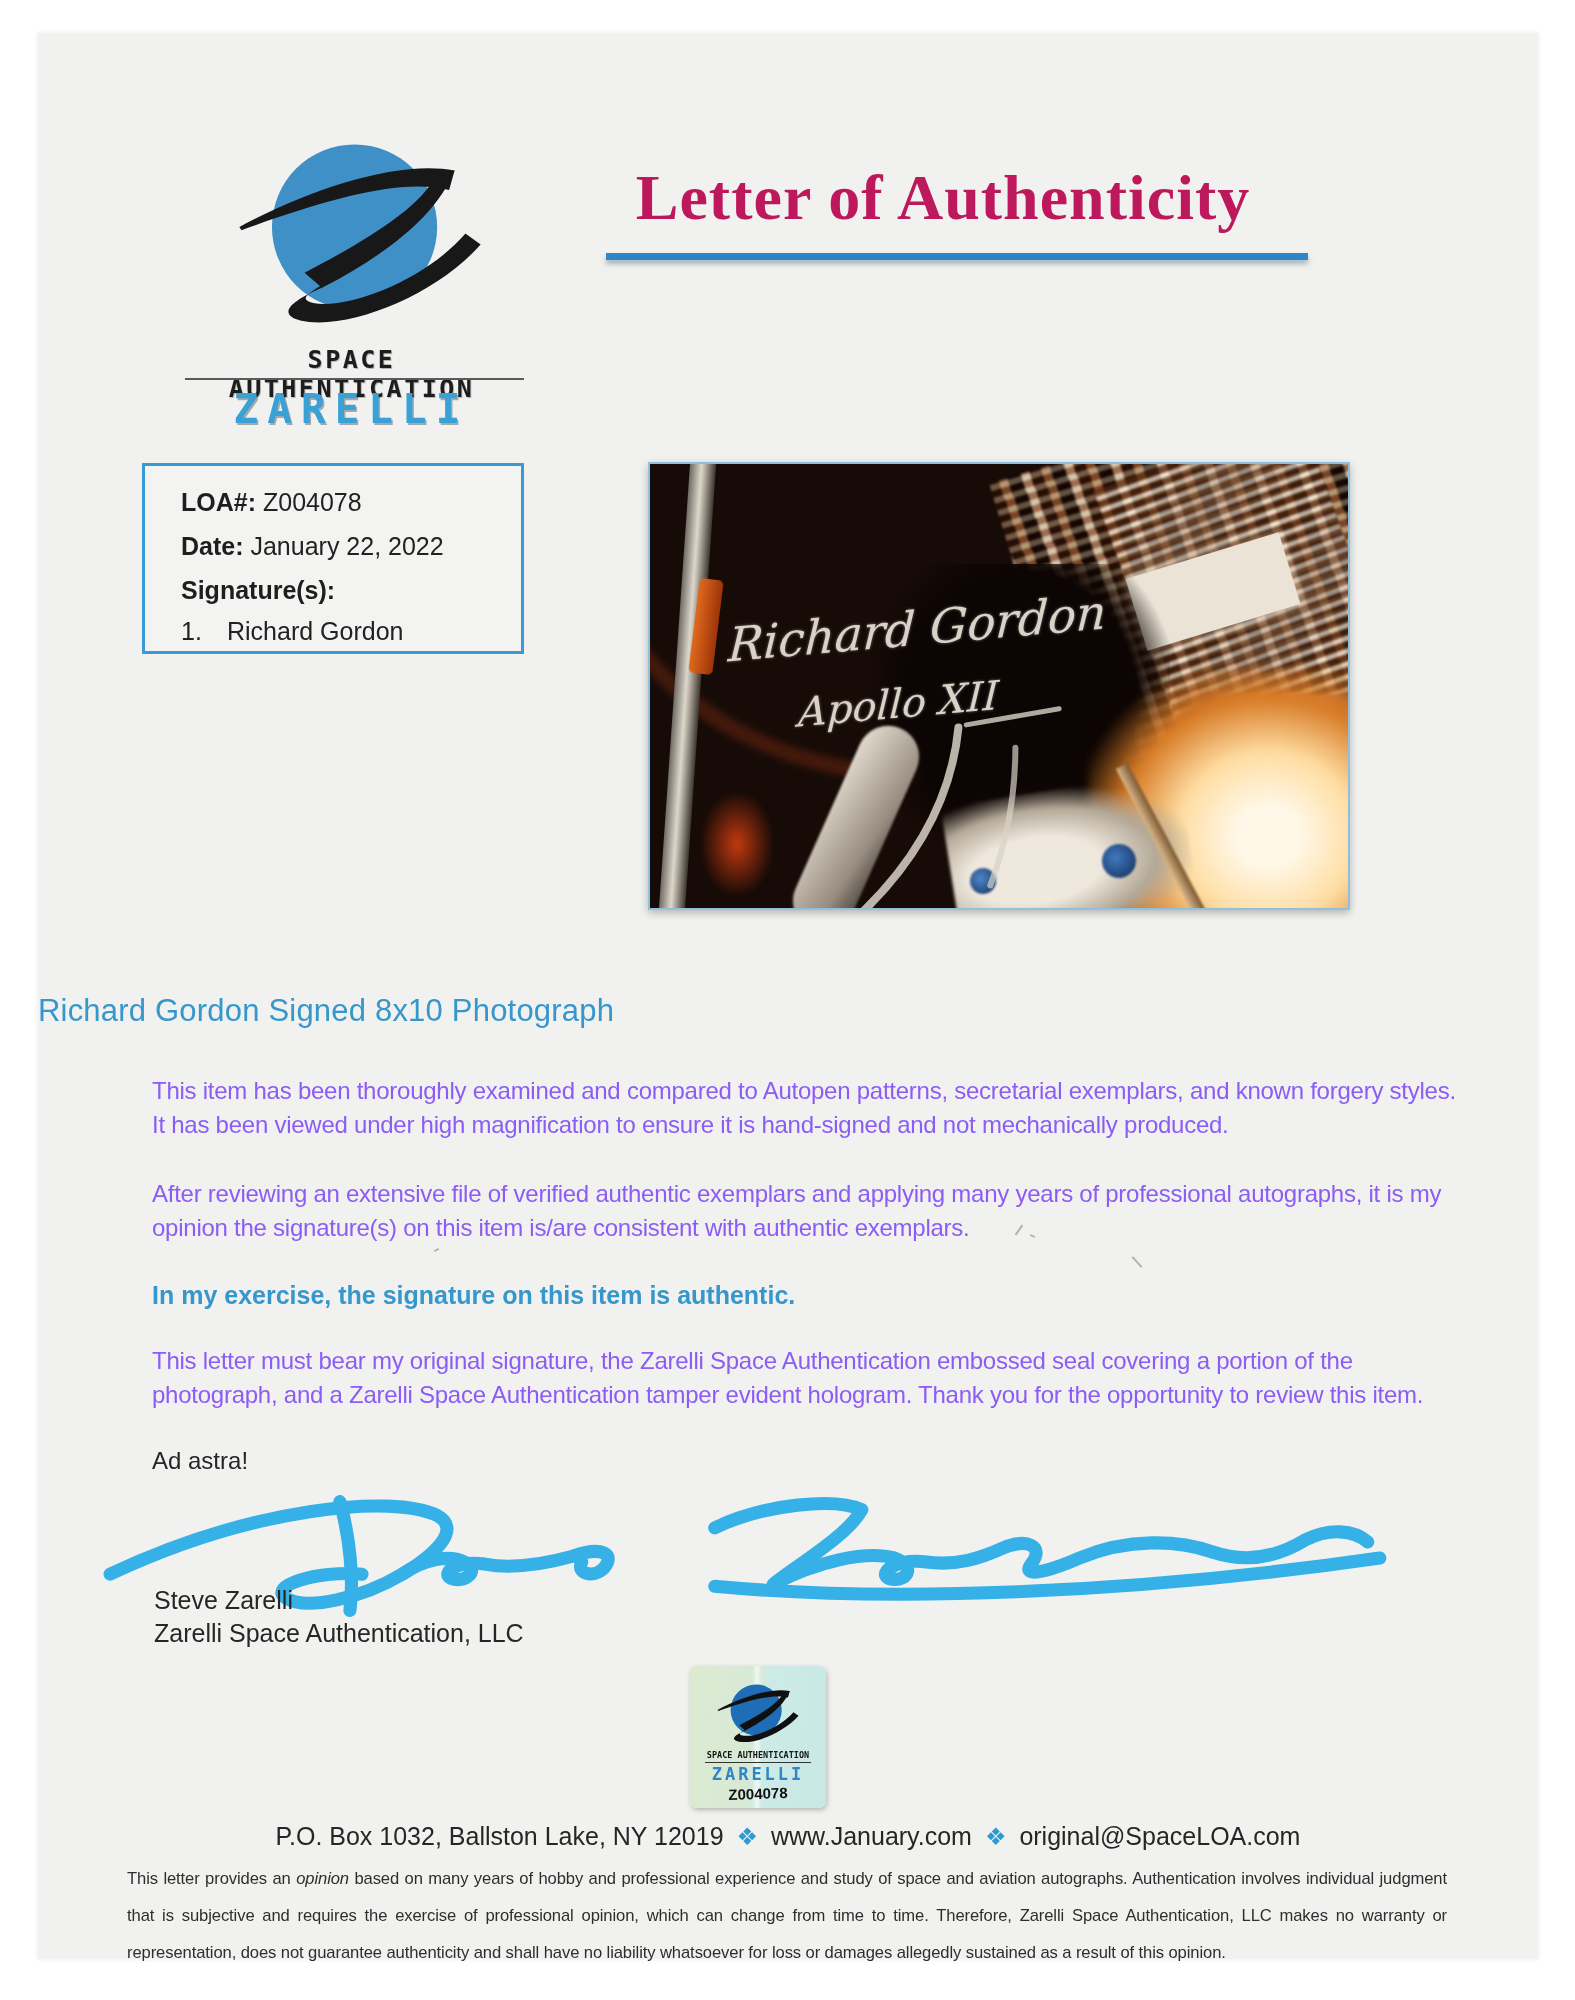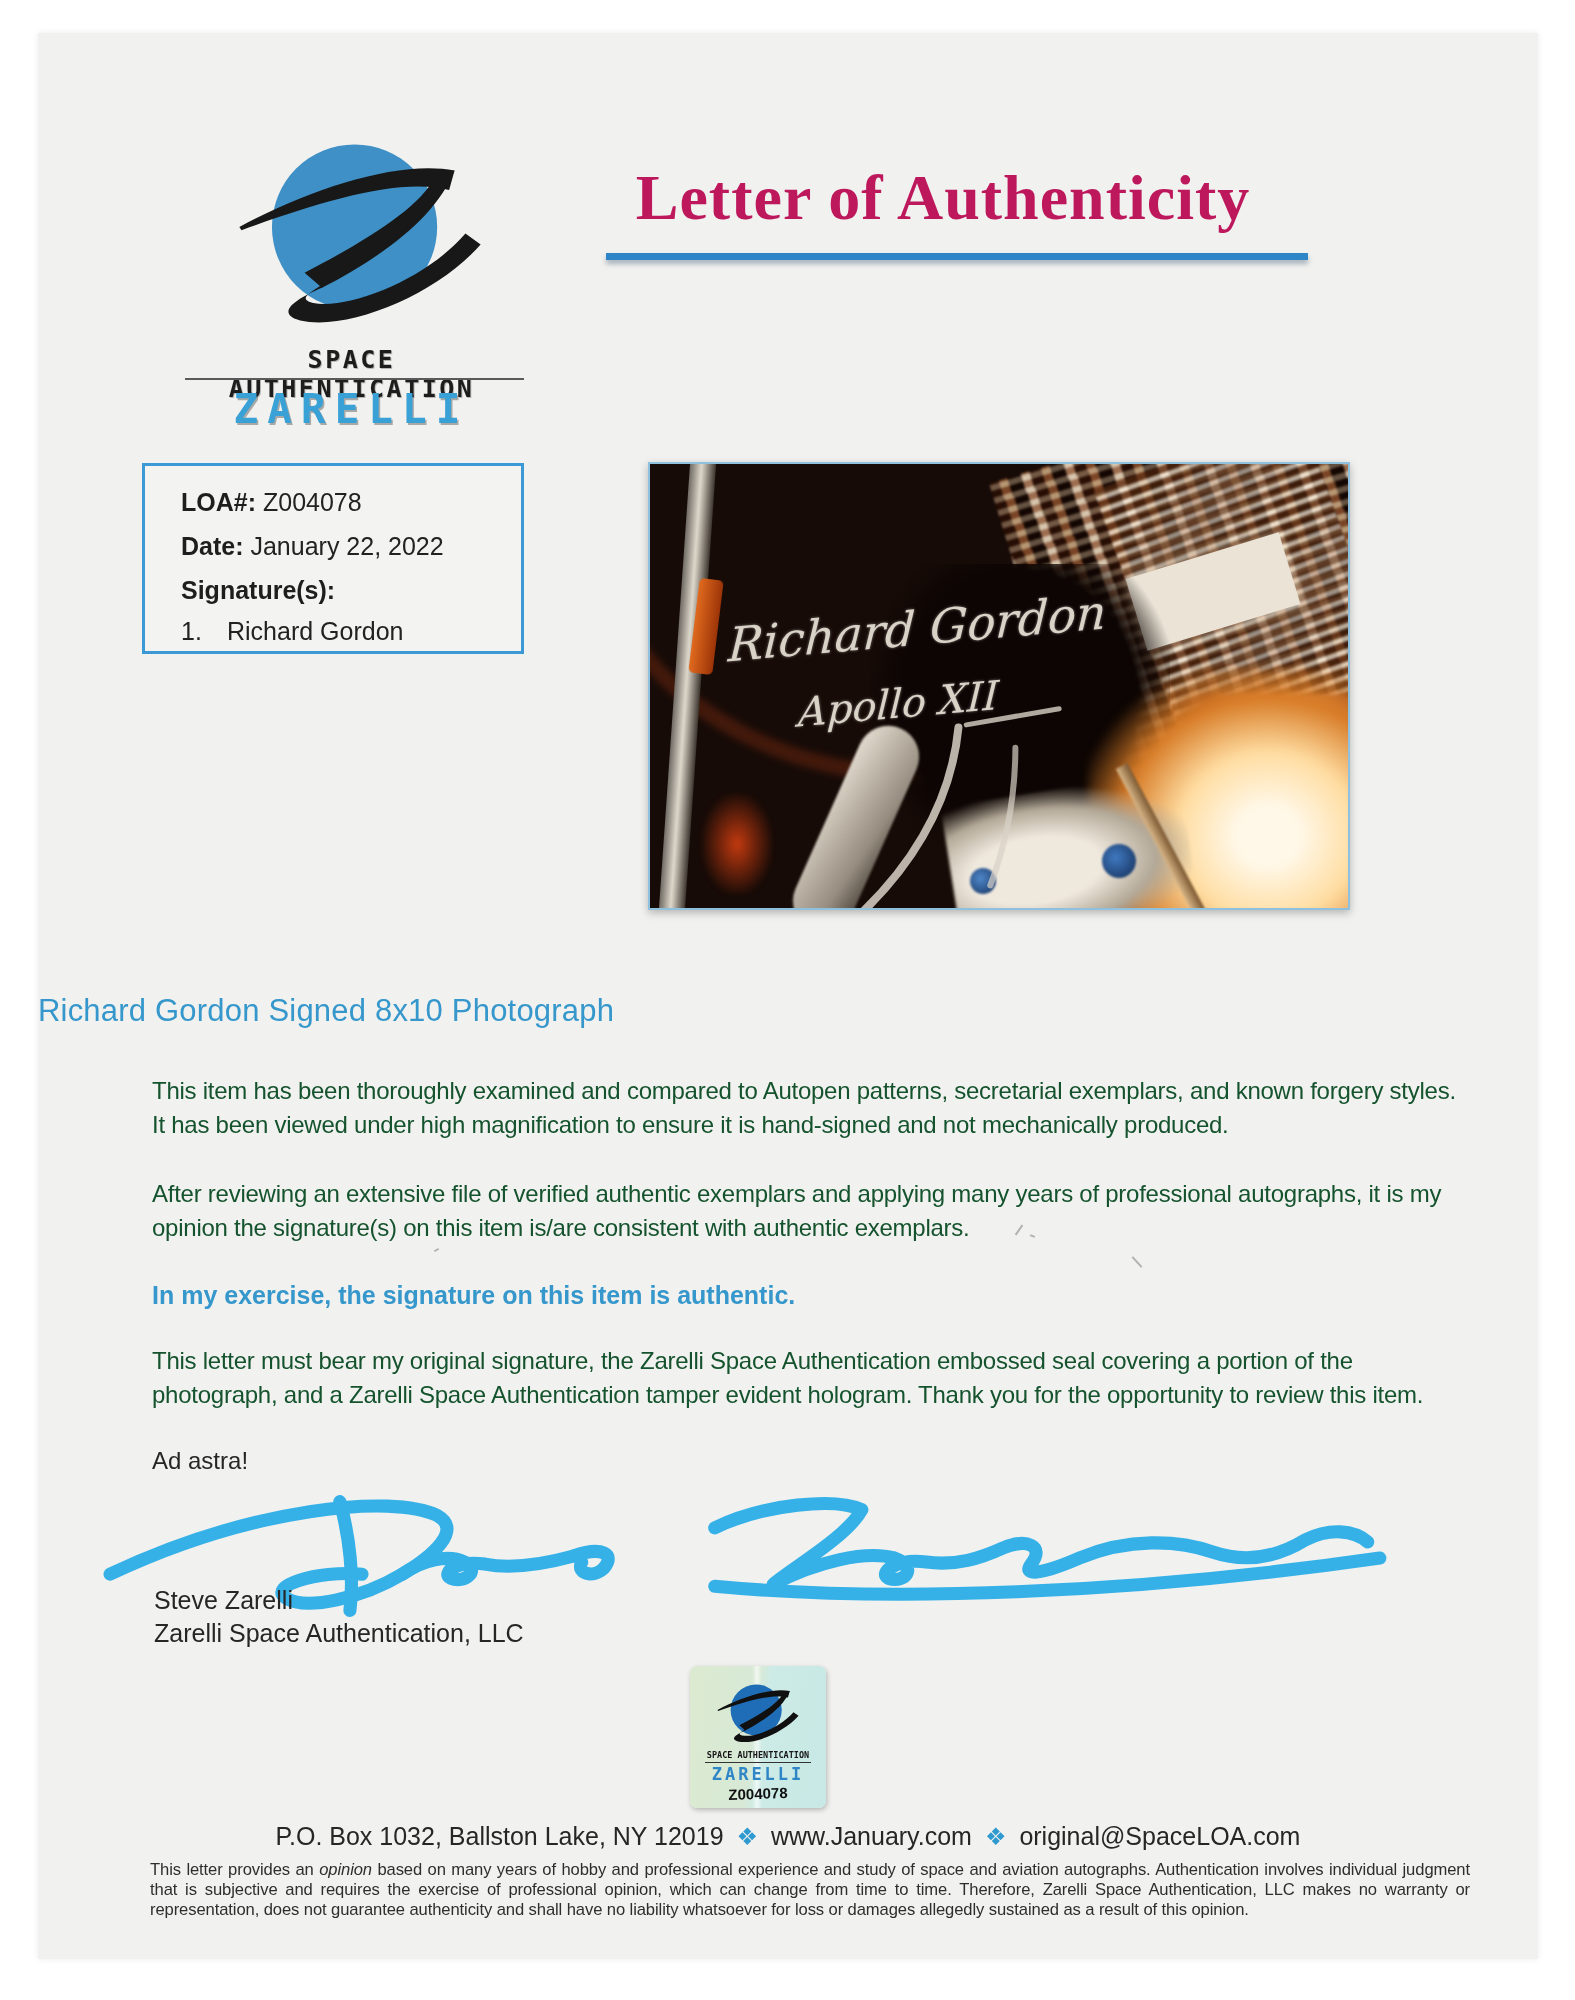--- a/index.html
+++ b/index.html
@@ -84,21 +84,21 @@
                     text-shadow:0 0 3px rgba(255,255,255,0.45); transform:skewX(-8deg); }
   .autograph-mission { position:absolute; left:92px; top:118px; font-family:"DejaVu Serif", serif;
                        font-style:italic; font-size:40px; color:#d9d2c7; white-space:nowrap;
                        text-shadow:0 0 3px rgba(255,255,255,0.45); transform:skewX(-8deg); }
   .autograph-flourish { position:absolute; left:0; top:0; width:470px; height:360px; }
 
   
   .item-heading { position:absolute; left:0; top:960px; width:1500px; text-align:left;
                   font-weight:normal; font-size:31px; color:#3597cb; letter-spacing:0.2px; }
   .body-par { position:absolute; left:114px; width:1308px; font-size:24px; line-height:34px;
-              color:#14532d; letter-spacing:-0.25px; }
+              color:#8b5cf6; letter-spacing:-0.25px; }
   .par1 { top:1041px; }
   .par2 { top:1144px; }
   .opinion { position:absolute; left:114px; top:1248px; width:1308px; font-size:25px;
              font-weight:bold; color:#3597cb; }
   .par3 { top:1311px; }
   .closing { position:absolute; left:114px; top:1414px; font-size:24px; color:#262626; }
 
   
   .sig-svg { position:absolute; left:62px; top:1444px; width:1300px; height:152px; }
   .signer-name { position:absolute; left:116px; top:1553px; font-size:25px; color:#262626; }
@@ -118,22 +118,22 @@
   .sticker-line2 { position:absolute; left:0; top:98px; width:136px; text-align:center;
                    font-family:"DejaVu Sans Mono", monospace; font-weight:bold; font-size:17px;
                    letter-spacing:3px; color:#2f86c6; }
   .sticker-serial { position:absolute; left:0; top:119px; width:136px; text-align:center;
                     font-weight:bold; font-size:15px; color:#111; transform:rotate(-2deg); }
 
   
   .footer-contact { position:absolute; left:0; top:1789px; width:1500px; text-align:center;
                     font-size:25px; color:#262626; }
   .diamond { color:#2f9ad0; font-size:24px; padding:0 6px; }
-  .fine-print { position:absolute; left:112px; top:1827px; width:1320px; font-size:16.6px;
-                line-height:20px; color:#2e2e2e; text-align:justify; letter-spacing:-0.1px; }
+  .fine-print { position:absolute; left:89px; top:1827px; width:1320px; font-size:16.6px;
+                line-height:37px; color:#2e2e2e; text-align:justify; letter-spacing:-0.1px; }
   .fine-print i { font-style:italic; }
 
   
   .artifact { position:absolute; border-top:2px solid rgba(60,60,60,0.35); }
   .art1 { left:975px; top:1196px; width:12px; transform:rotate(-55deg); }
   .art1b { left:992px; top:1202px; width:5px; transform:rotate(20deg); }
   .art2 { left:1092px; top:1228px; width:14px; transform:rotate(48deg); border-top-width:2.5px; }
   .art3 { left:396px; top:1216px; width:5px; transform:rotate(-30deg); }
 </style>
 </head>

